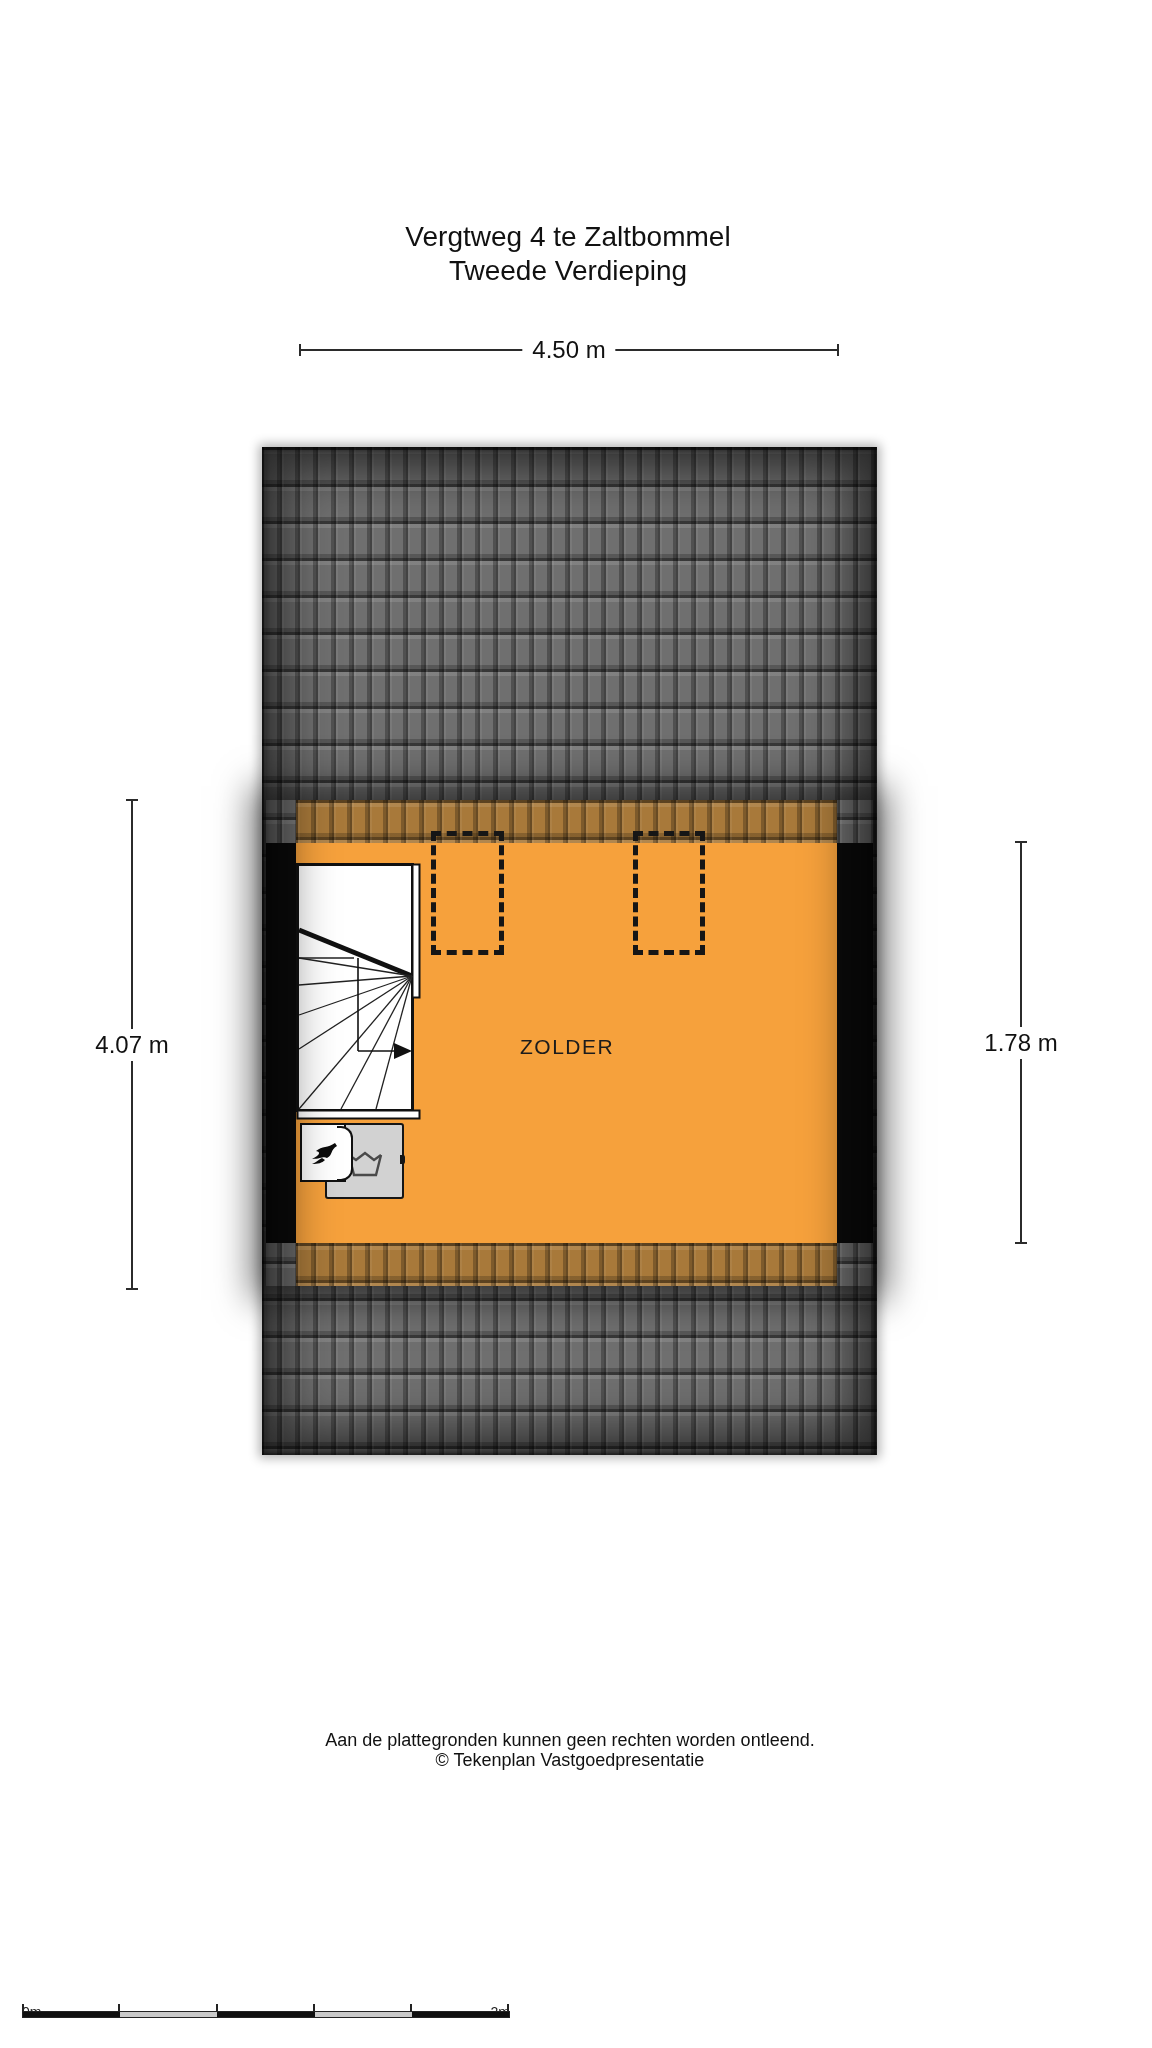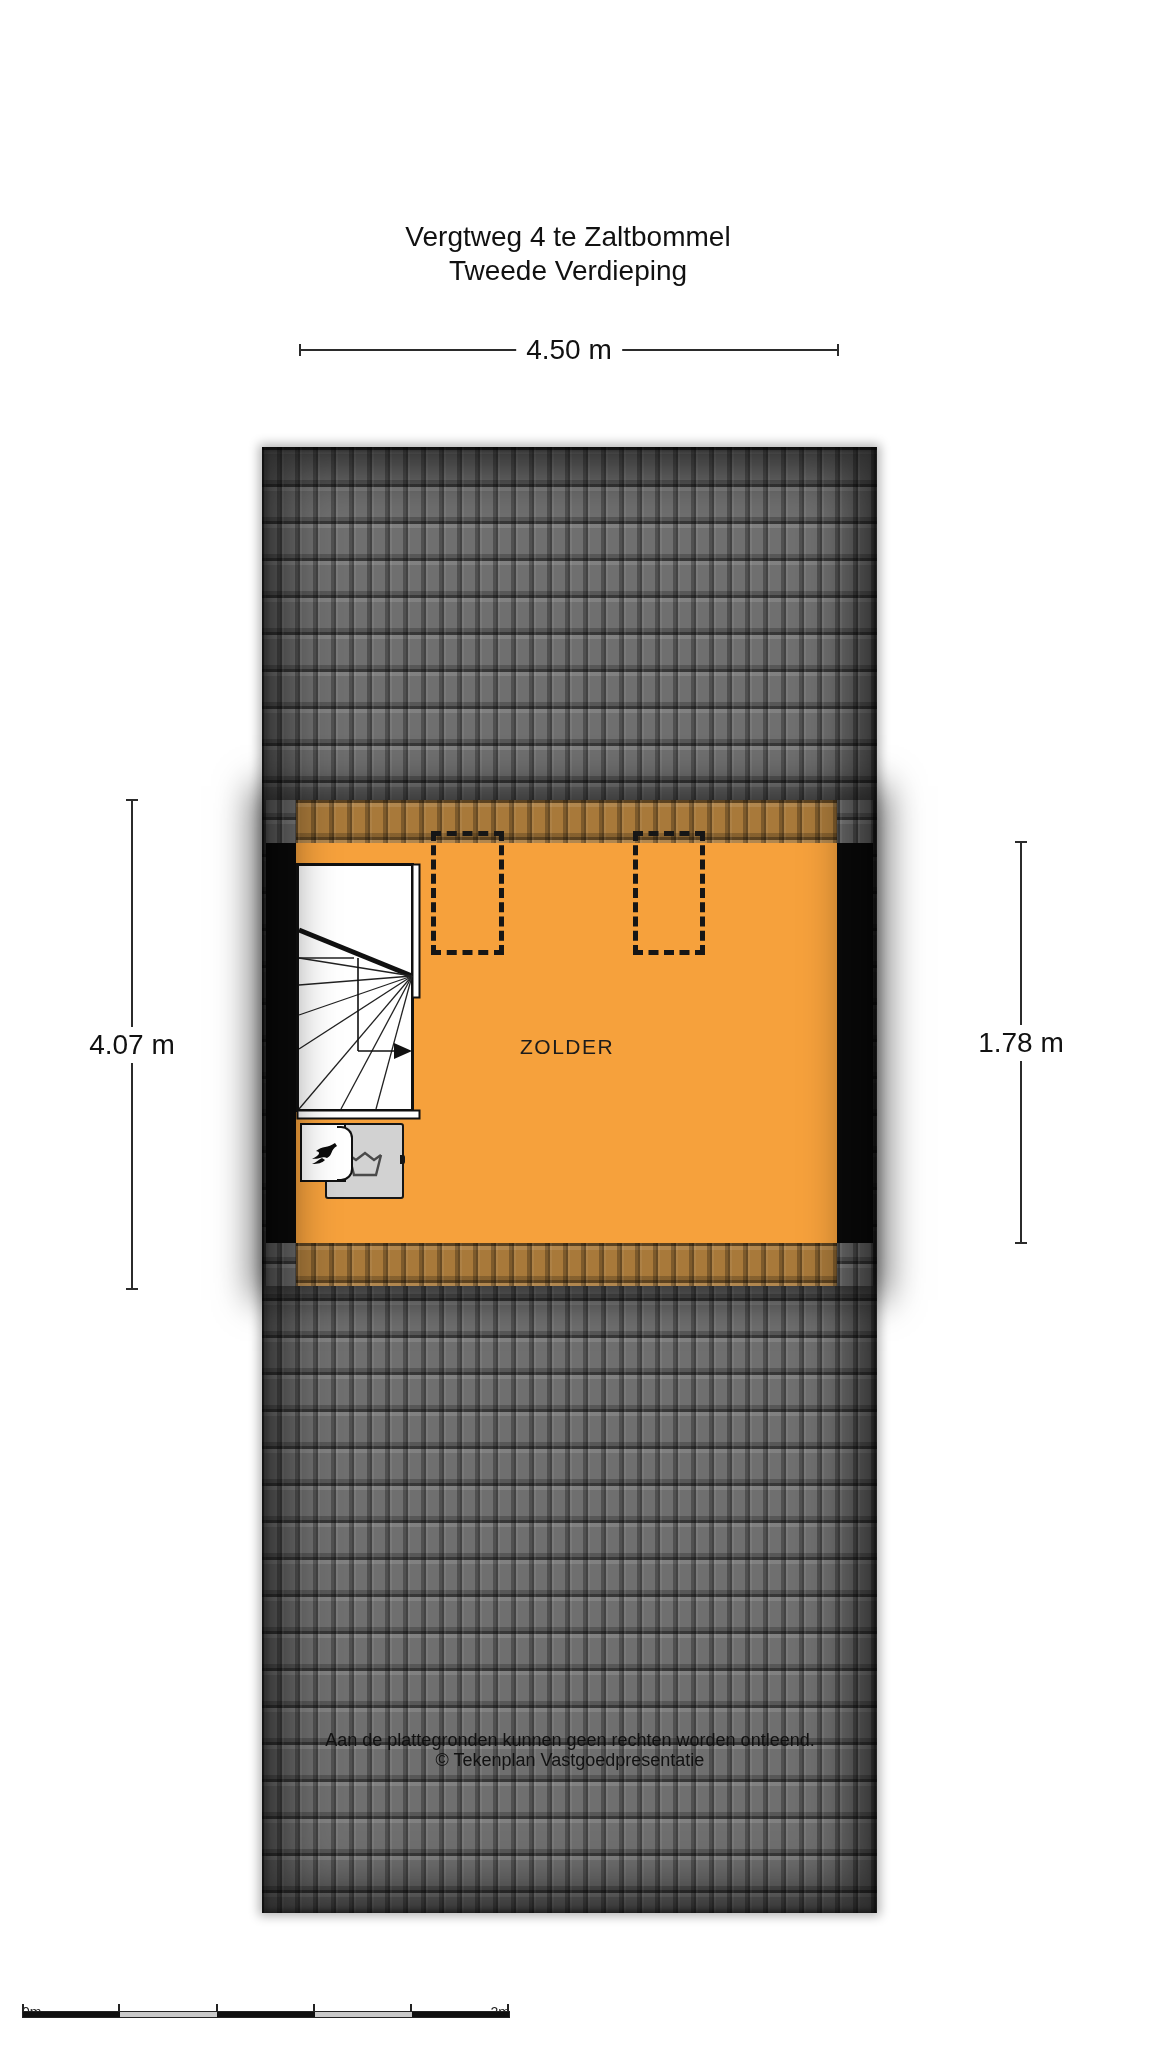--- a/index.html
+++ b/index.html
@@ -18,24 +18,24 @@
   
   .h-dim{height:2px;background:#2b2b2b;}
   .h-dim::before,.h-dim::after{content:"";position:absolute;top:-5px;width:2px;height:12px;background:#2b2b2b;}
   .h-dim::before{left:-1px;}
   .h-dim::after{right:-1px;}
   .v-dim{width:2px;background:#2b2b2b;}
   .v-dim::before,.v-dim::after{content:"";position:absolute;left:-5px;width:12px;height:2px;background:#2b2b2b;}
   .v-dim::before{top:-1px;}
   .v-dim::after{bottom:-1px;}
   .dim-label{position:absolute;left:50%;top:50%;transform:translate(-50%,-50%);
-    background:#ffffff;padding:2px 10px;font-size:28px;white-space:nowrap;color:#111;}
+    background:#ffffff;padding:2px 10px;font-size:24px;white-space:nowrap;color:#111;}
 
   
-  .roof{left:262px;top:447px;width:615px;height:1466px;
+  .roof{left:262px;top:447px;width:615px;height:1008px;
     box-shadow:0 0 10px 3px rgba(0,0,0,.30);}
   .tiles{
     background-color:#6f6f6f;
     background-image:
       repeating-linear-gradient(90deg, rgba(0,0,0,.40) 0 2px, rgba(255,255,255,.07) 2px 4px, rgba(0,0,0,0) 4px 15px, rgba(0,0,0,.28) 15px 18px),
       repeating-linear-gradient(180deg, rgba(0,0,0,.50) 0 3px, rgba(255,255,255,.12) 3px 7px, rgba(0,0,0,0) 7px 33px, rgba(0,0,0,.22) 33px 37px);
   }
   .roof::after{content:"";position:absolute;inset:0;pointer-events:none;
     box-shadow:inset 0 0 50px 22px rgba(0,0,0,.62), inset 0 0 6px 2px rgba(0,0,0,.6);}
 

